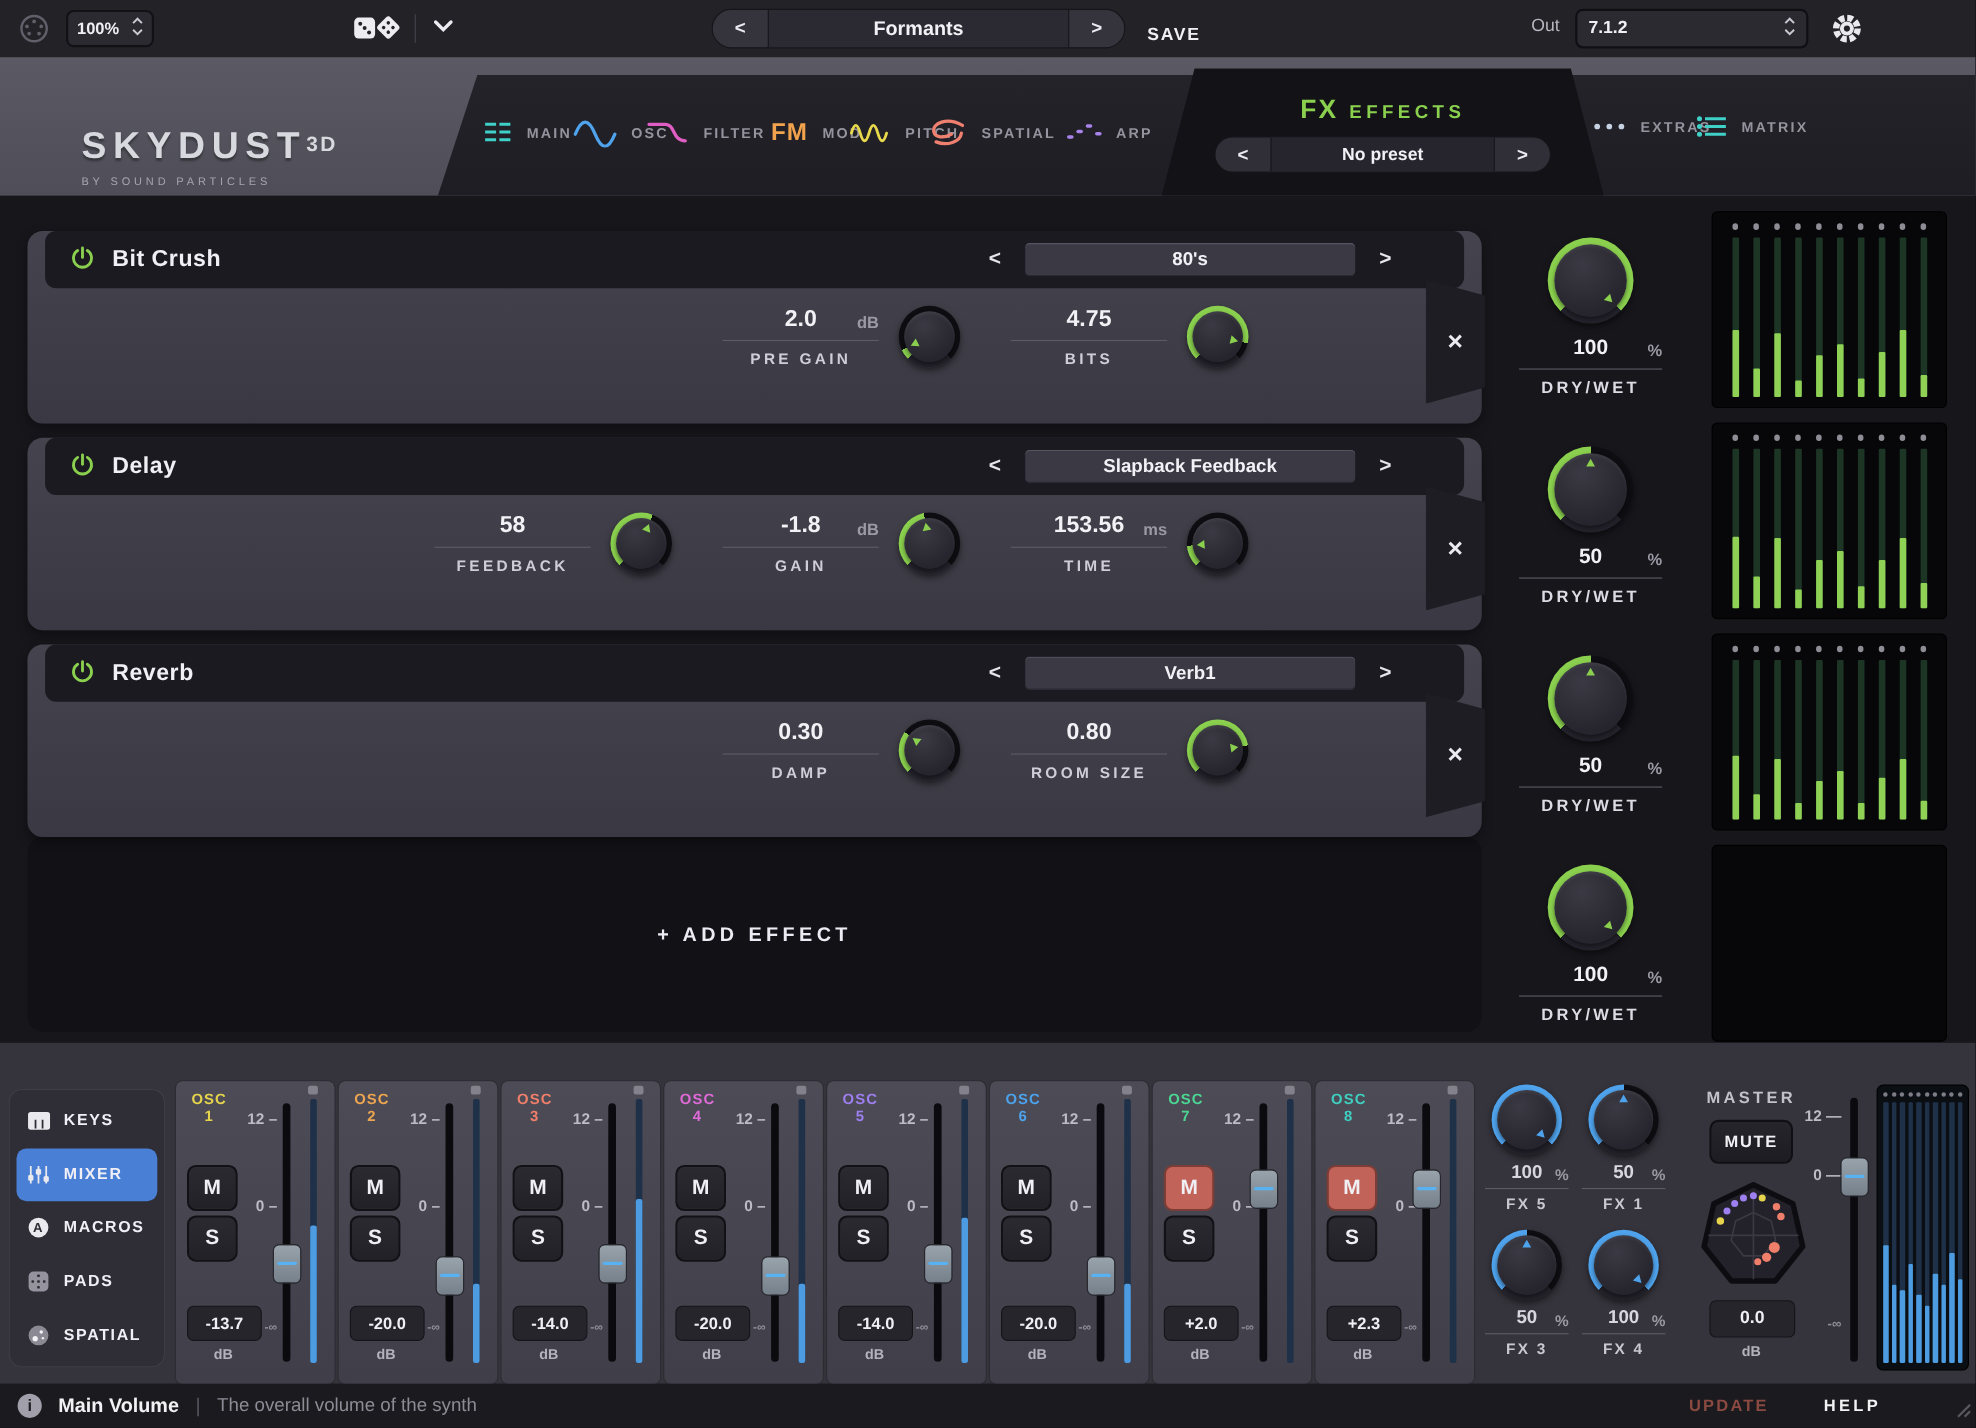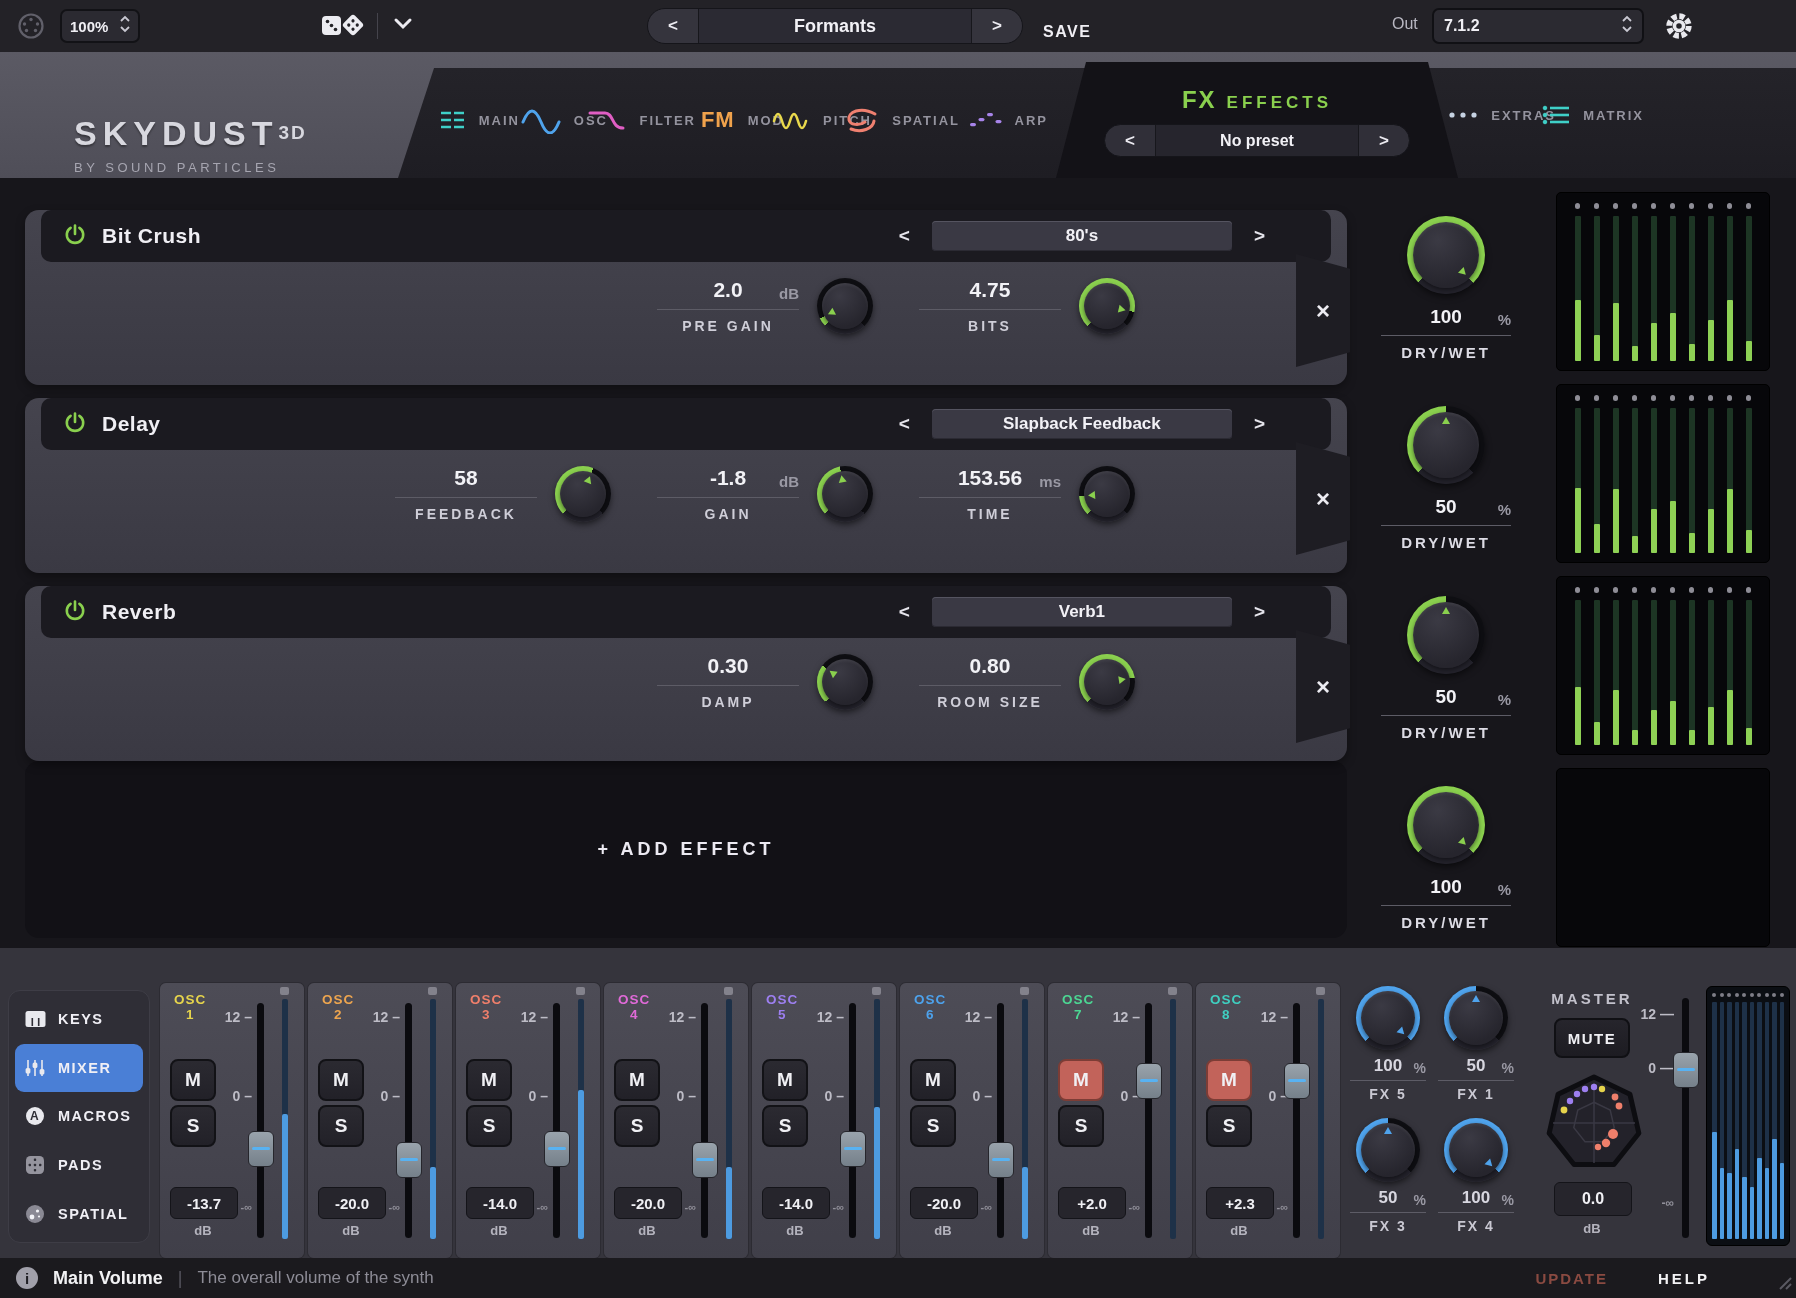--- a/index.html
+++ b/index.html
@@ -22,21 +22,21 @@
   .outlabel{position:absolute;left:1392px;top:15px;color:#b9b8c2;font-size:16px;}
   .outbox{position:absolute;left:1432px;top:8px;width:212px;height:36px;background:#2b2a31;border:2px solid #101014;border-radius:7px;display:flex;align-items:center;justify-content:space-between;padding:0 10px;box-sizing:border-box;}
   .outbox .ov{color:#f0eff4;font-weight:bold;font-size:16px;}
   .gear{position:absolute;left:1664px;top:11px;}
 
   
   .header{position:absolute;left:0;top:52px;width:1796px;height:126px;background:linear-gradient(180deg,#5b5a64,#4f4e58);}
   .logo{position:absolute;left:74px;top:22px;margin-top:40px;}
   .logo .lg1{color:#d8d8df;font-size:34px;font-weight:bold;letter-spacing:6px;text-shadow:0 2px 2px rgba(0,0,0,.35);}
   .logo sup{color:#d8d8df;font-size:19px;font-weight:bold;letter-spacing:2px;}
-  .logo .lg2{color:#a6a5b0;font-size:13px;letter-spacing:3.5px;margin-top:7px;}
+  .logo .lg2{color:#a6a5b0;font-size:10px;letter-spacing:3.5px;margin-top:7px;}
   .tabstrip{position:absolute;left:398px;right:0;top:16px;bottom:0;background:linear-gradient(180deg,#242329,#1e1d23);clip-path:polygon(36px 0,100% 0,100% 100%,0 100%);}
   .tabs{position:absolute;left:432px;top:26px;height:100px;display:flex;}
   .tab{width:88px;display:flex;align-items:center;justify-content:flex-end;padding-bottom:16px;gap:13px;cursor:pointer;}
   .tab .icn{height:30px;display:flex;align-items:center;justify-content:center;color:var(--tc);}
   .tab .tlabel{color:#94939e;font-size:13px;font-weight:bold;letter-spacing:2px;}
   .fm-text{font-size:22px;font-weight:bold;letter-spacing:1px;}
   .fxpanel{position:absolute;left:1056px;top:10px;width:402px;height:116px;background:#131217;clip-path:polygon(30px 0,372px 0,100% 100%,0 100%);}
   .fxtitle{margin-top:24px;text-align:center;}
   .fxtitle .fx1{color:var(--green);font-size:24px;font-weight:bold;letter-spacing:2px;}
   .fxtitle .fx2{color:var(--green);font-size:17px;font-weight:bold;letter-spacing:4px;margin-left:10px;}

